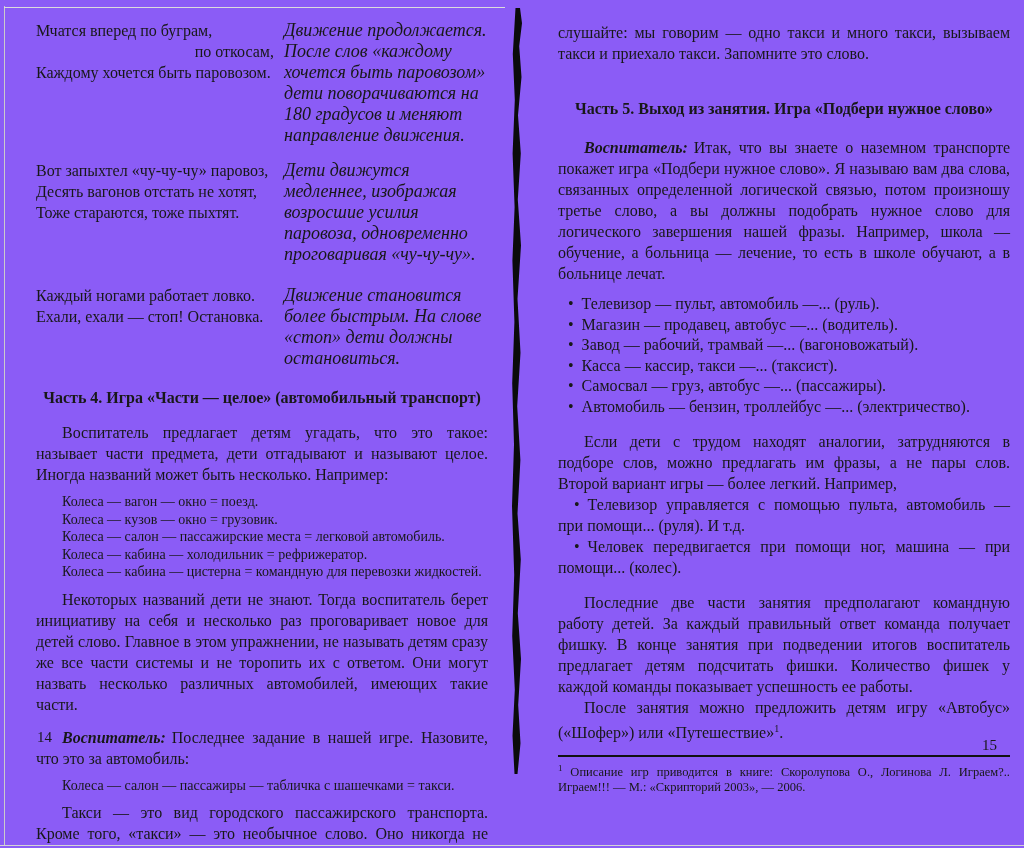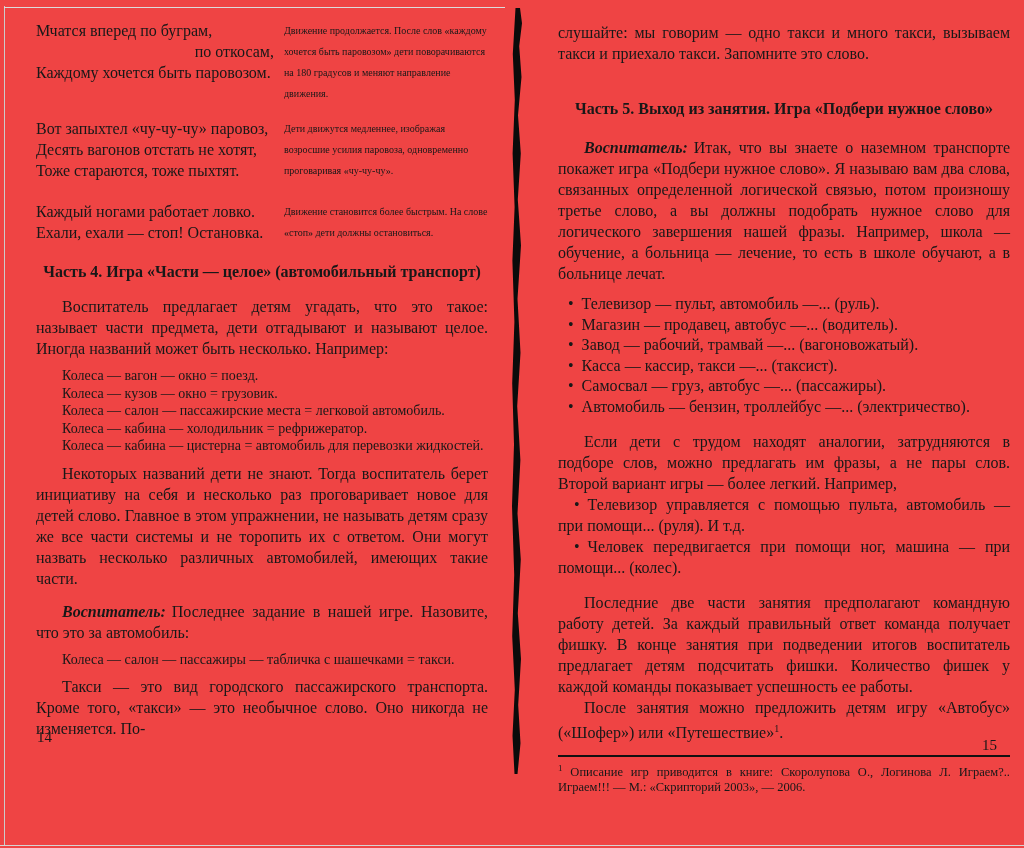--- a/index.html
+++ b/index.html
@@ -3,21 +3,21 @@
 <meta charset="utf-8">
 <style>
   html,body{margin:0;padding:0;}
   body{
     width:1024px;height:848px;
     background:#ffffff;
     font-family:"Liberation Serif", serif;
     color:#181818;
     -webkit-font-smoothing:antialiased;
   }
-  .spread{position:relative;width:1024px;height:848px;background:#ef4444;overflow:hidden;}
+  .spread{position:relative;width:1024px;height:848px;background:#8b5cf6;overflow:hidden;}
 
   
   .edge-left{position:absolute;left:4px;top:6px;width:1px;height:840px;background:#cbcbcb;}
   .edge-top{position:absolute;left:4px;top:7px;width:501px;height:1px;background:#dcdcdc;}
   .edge-bottom{position:absolute;left:0;top:845px;width:1024px;height:1px;background:#d4d4d4;}
 
   
   .gutter{
     position:absolute;left:512px;top:8px;width:10px;height:766px;background:#0b0b0b;
     clip-path:polygon(35% 0,80% 0,100% 2%,72% 5%,95% 9%,60% 14%,88% 19%,58% 25%,90% 31%,55% 38%,85% 45%,52% 52%,84% 59%,55% 66%,88% 72%,58% 79%,90% 85%,62% 91%,85% 96%,55% 100%,25% 100%,5% 95%,28% 89%,2% 82%,22% 74%,0% 65%,20% 57%,2% 49%,24% 41%,4% 33%,26% 26%,6% 19%,28% 12%,8% 6%);
@@ -25,21 +25,21 @@
 
   .page{position:absolute;top:20px;width:452px;font-size:16px;line-height:21px;}
   .page-left{left:36px;}
   .page-right{left:558px;top:22px;}
 
   .poem-row{display:flex;margin-bottom:14px;}
   .poem-row.g2{margin-bottom:20px;}
   .poem-col{width:248px;flex-shrink:0;}
   .poem-line{white-space:nowrap;}
   .poem-line.align-right{text-align:right;padding-right:10px;font-family:Liberation Serif, serif;}
-  .note-col{width:204px;font-size:10px;line-height:21px;}
+  .note-col{width:204px;font-style:italic;font-size:18px;line-height:21px;}
 
   .section-heading{font-size:16px;font-weight:bold;text-align:center;margin:18px 0 14px 0;line-height:21px;}
   .para{margin:0;text-align:justify;text-indent:26px;}
   .para.no-indent{text-indent:0;}
   .eq-list{margin:8px 0 8px 26px;font-size:14px;line-height:17.5px;}
   .eq-single{margin:8px 0 8px 26px;font-size:14px;line-height:17.5px;}
   .teacher{font-weight:bold;font-style:italic;margin-right:6px;}
   .mt8{margin-top:8px;}.mt12{margin-top:12px;}.mt14{margin-top:14px;}
 
   .bullet-list{margin:10px 0 0 0;padding:0;}
@@ -95,21 +95,21 @@
 
     <h3 class="section-heading">Часть 4. Игра «Части — целое» (автомобильный транспорт)</h3>
 
     <p class="para">Воспитатель предлагает детям угадать, что это такое: называет части предмета, дети отгадывают и называют целое. Иногда названий может быть несколько. Например:</p>
 
     <div class="eq-list">
       <div>Колеса — вагон — окно = поезд.</div>
       <div>Колеса — кузов — окно = грузовик.</div>
       <div>Колеса — салон — пассажирские места = легковой автомобиль.</div>
       <div>Колеса — кабина — холодильник = рефрижератор.</div>
-      <div>Колеса — кабина — цистерна = автомобиль для перевозки жидкостей.</div>
+      <div>Колеса — кабина — цистерна = командную для перевозки жидкостей.</div>
     </div>
 
     <p class="para mt8">Некоторых названий дети не знают. Тогда воспитатель берет инициативу на себя и несколько раз проговаривает новое для детей слово. Главное в этом упражнении, не называть детям сразу же все части системы и не торопить их с ответом. Они могут назвать несколько различных автомобилей, имеющих такие части.</p>
 
     <p class="para mt12"><span class="teacher">Воспитатель:</span><span>Последнее задание в нашей игре. Назовите, что это за автомобиль:</span></p>
 
     <div class="eq-single">Колеса — салон — пассажиры — табличка с шашечками = такси.</div>
 
     <p class="para mt8">Такси — это вид городского пассажирского транспорта. Кроме того, «такси» — это необычное слово. Оно никогда не изменяется. По-</p>
   </div>

